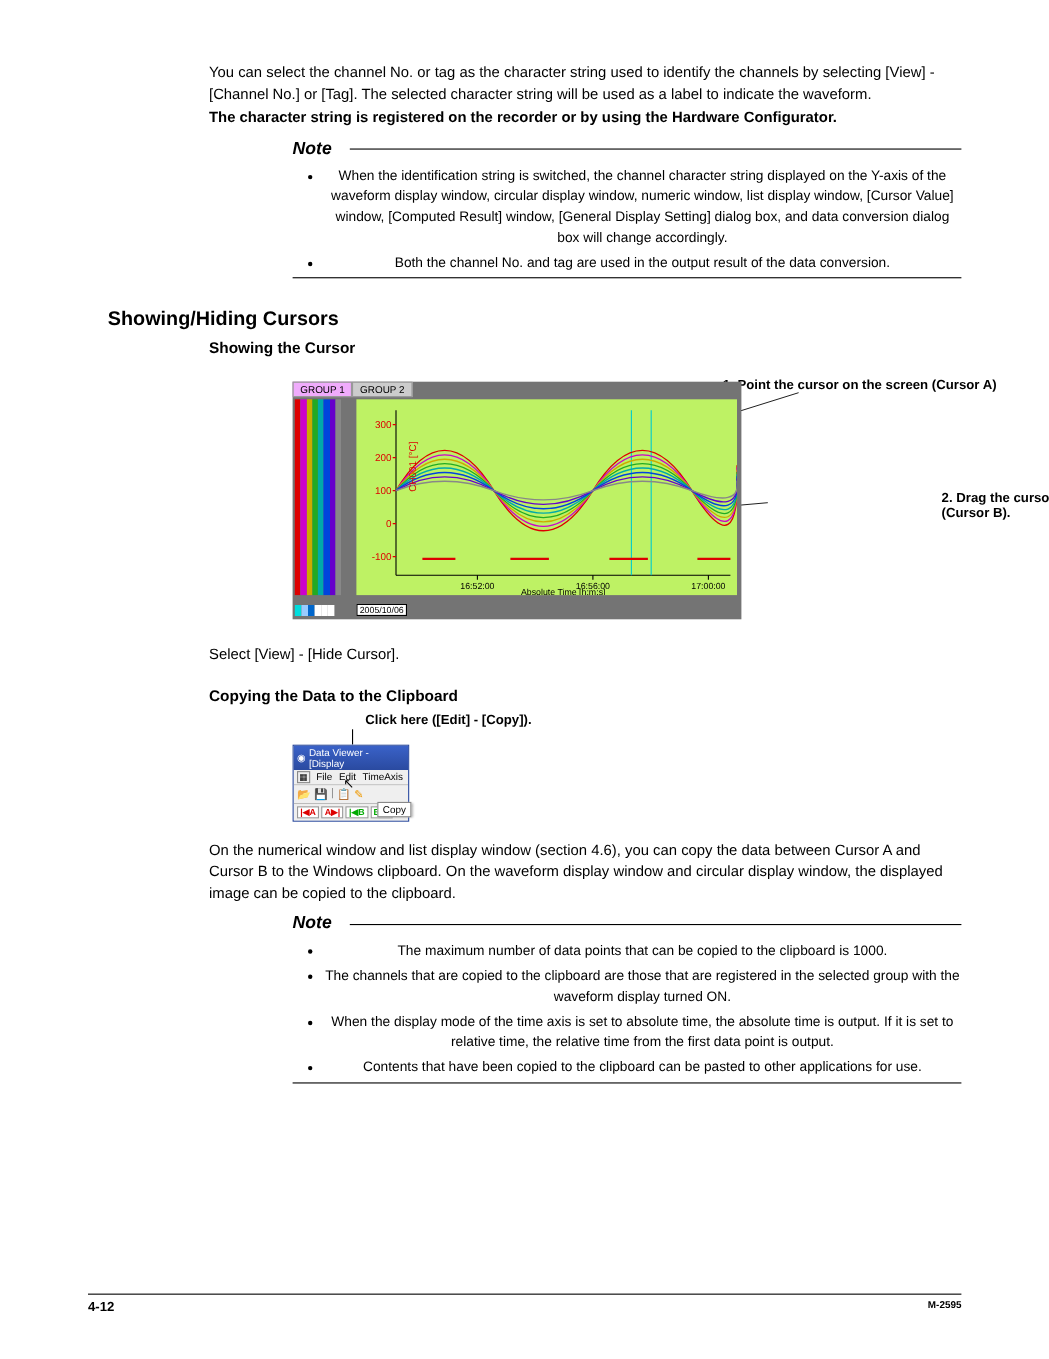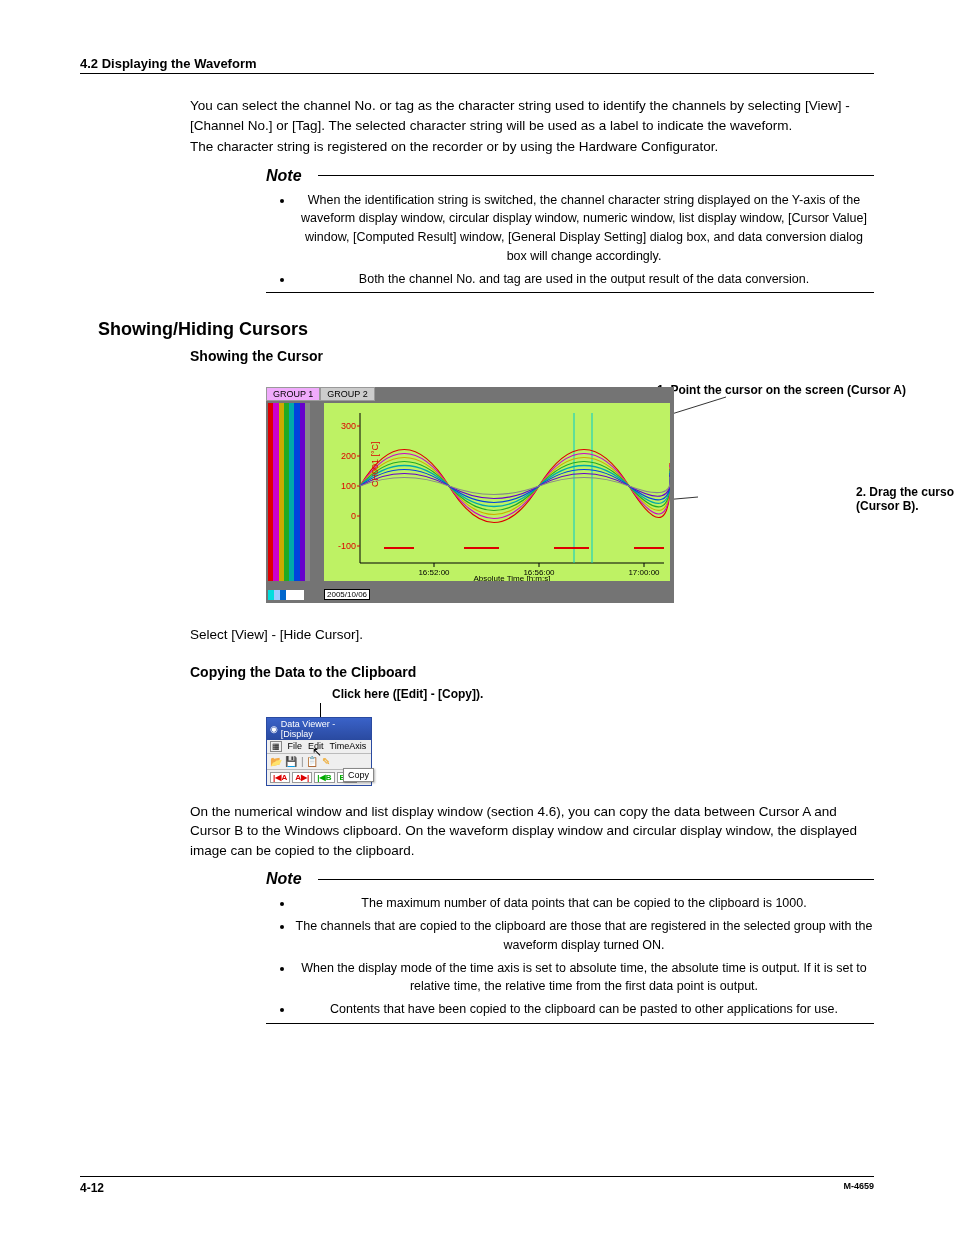--- a/index.html
+++ b/index.html
@@ -166,25 +166,24 @@
     font-size:12px;
   }
   .footer .pn { font-weight:bold; }
   .footer .mn { font-size:9px; font-weight:bold; }
 </style>
 </head>
 <body>
 
 <div class="page">
 
-  <div class="section-hdr">4.2  Displaying the Waveform</div>
 
   <div class="body-block">
     <div>You can select the channel No. or tag as the character string used to identify the channels by selecting [View] - [Channel No.] or [Tag].  The selected character string will be used as a label to indicate the waveform.</div>
-    <div style="margin-top:2px;">The character string is registered on the recorder or by using the Hardware Configurator.</div>
+    <div style="margin-top:2px;font-weight:bold;">The character string is registered on the recorder or by using the Hardware Configurator.</div>
   </div>
 
   <div class="note-wrap">
     <div class="note-head">
       <span class="note-title">Note</span>
       <span class="note-rule"></span>
     </div>
     <ul class="note-list">
       <li>When the identification string is switched, the channel character string displayed on the Y-axis of the waveform display window, circular display window, numeric window, list display window, [Cursor Value] window, [Computed Result] window, [General Display Setting] dialog box, and data conversion dialog box will change accordingly.</li>
       <li>Both the channel No. and tag are used in the output result of the data conversion.</li>
@@ -344,15 +343,15 @@
       <li>The maximum number of data points that can be copied to the clipboard is 1000.</li>
       <li>The channels that are copied to the clipboard are those that are registered in the selected group with the waveform display turned ON.</li>
       <li>When the display mode of the time axis is set to absolute time, the absolute time is output. If it is set to relative time, the relative time from the first data point is output.</li>
       <li>Contents that have been copied to the clipboard can be pasted to other applications for use.</li>
     </ul>
     <div class="note-end"></div>
   </div>
 
   <div class="footer">
     <span class="pn">4-12</span>
-    <span class="mn">M-4659</span>
+    <span class="mn">M-2595</span>
   </div>
 </div>
 
 </body></html>

